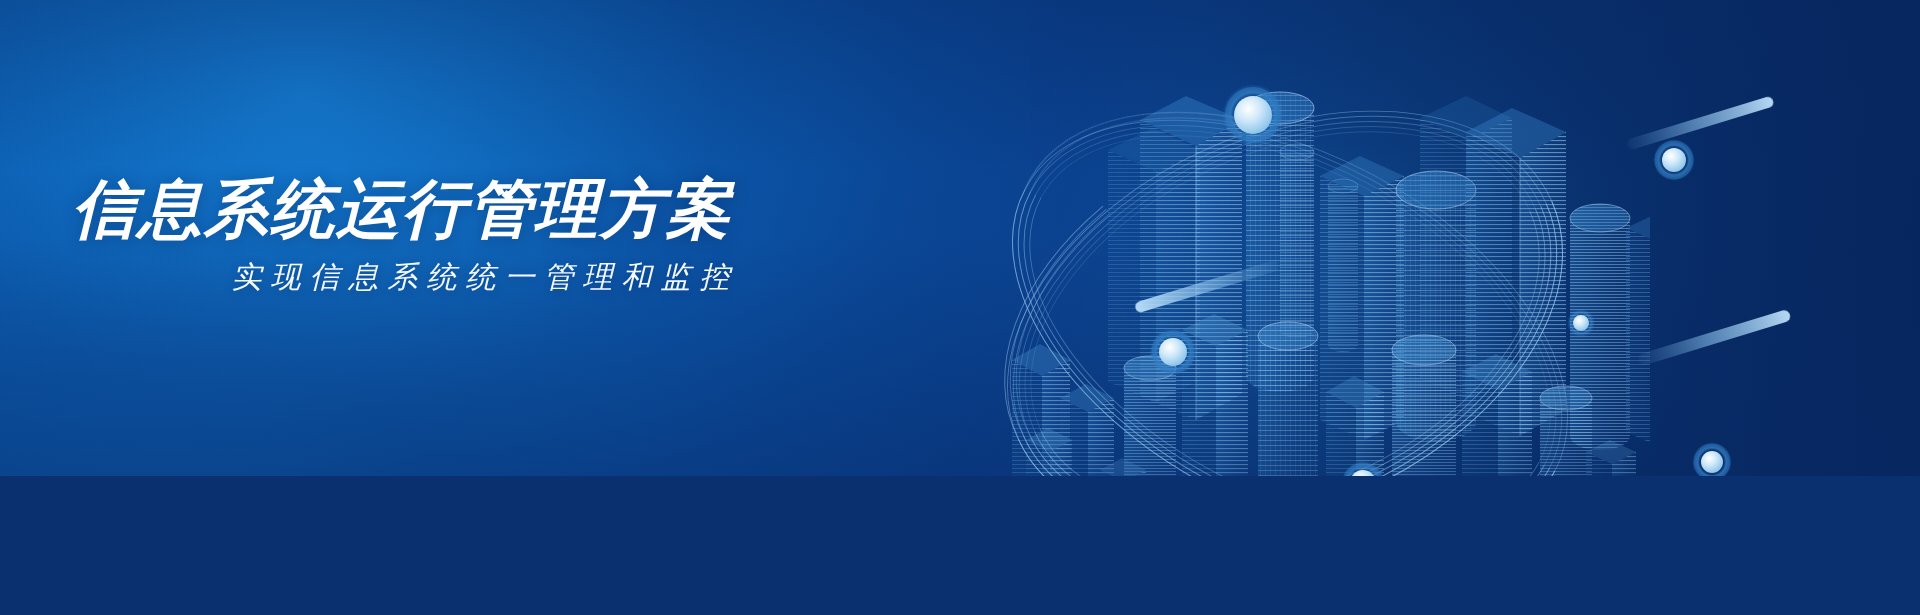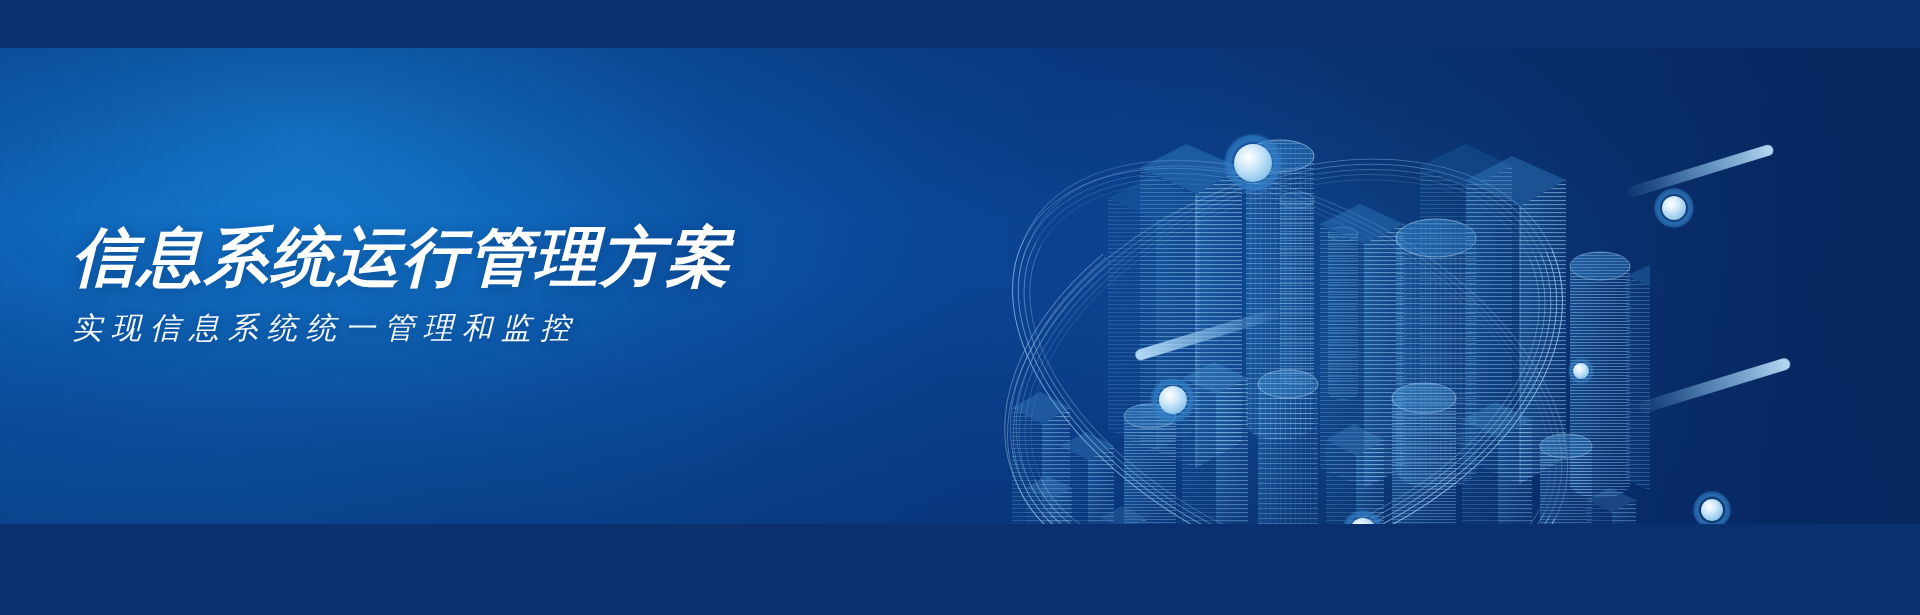--- a/index.html
+++ b/index.html
@@ -5,21 +5,20 @@
   html,body{margin:0;padding:0;background:#0a3070;}
   *{box-sizing:border-box;}
 
   .banner{
     position:relative;
     width:1920px;
     height:476px;
     overflow:hidden;
     font-family:"Liberation Sans","DejaVu Sans",sans-serif;
     background:#6d28d9;
-    margin-top:48px;
   }
 
   
   .bg-base{
     position:absolute; inset:0;
     background:linear-gradient(100deg,#0a58ad 0%,#0b54a8 18%,#0a4a9c 38%,#0a3f8c 55%,#0a3878 72%,#09316e 88%,#082c66 100%);
   }
   .bg-glow-main{
     position:absolute; left:-220px; top:-320px;
     width:1250px; height:980px;
@@ -81,24 +80,25 @@
     text-shadow:0 2px 16px rgba(6,32,82,0.38);
   }
   .subtitle{
     margin:16px 0 0 0;
     font-size:30px;
     line-height:1.3;
     font-weight:400;
     font-style:italic;
     color:#f2f8ff;
     letter-spacing:9px;
-    text-align:left;
+    text-align:center;
     padding-right:14px;
     white-space:nowrap;
     text-shadow:0 1px 10px rgba(6,32,82,0.34);
+    font-family:Liberation Mono, monospace;
   }
 
   
   .illustration{
     position:absolute;
     left:0; top:0;
     width:1920px; height:615px;
     pointer-events:none;
   }
   .illustration svg{display:block;}

